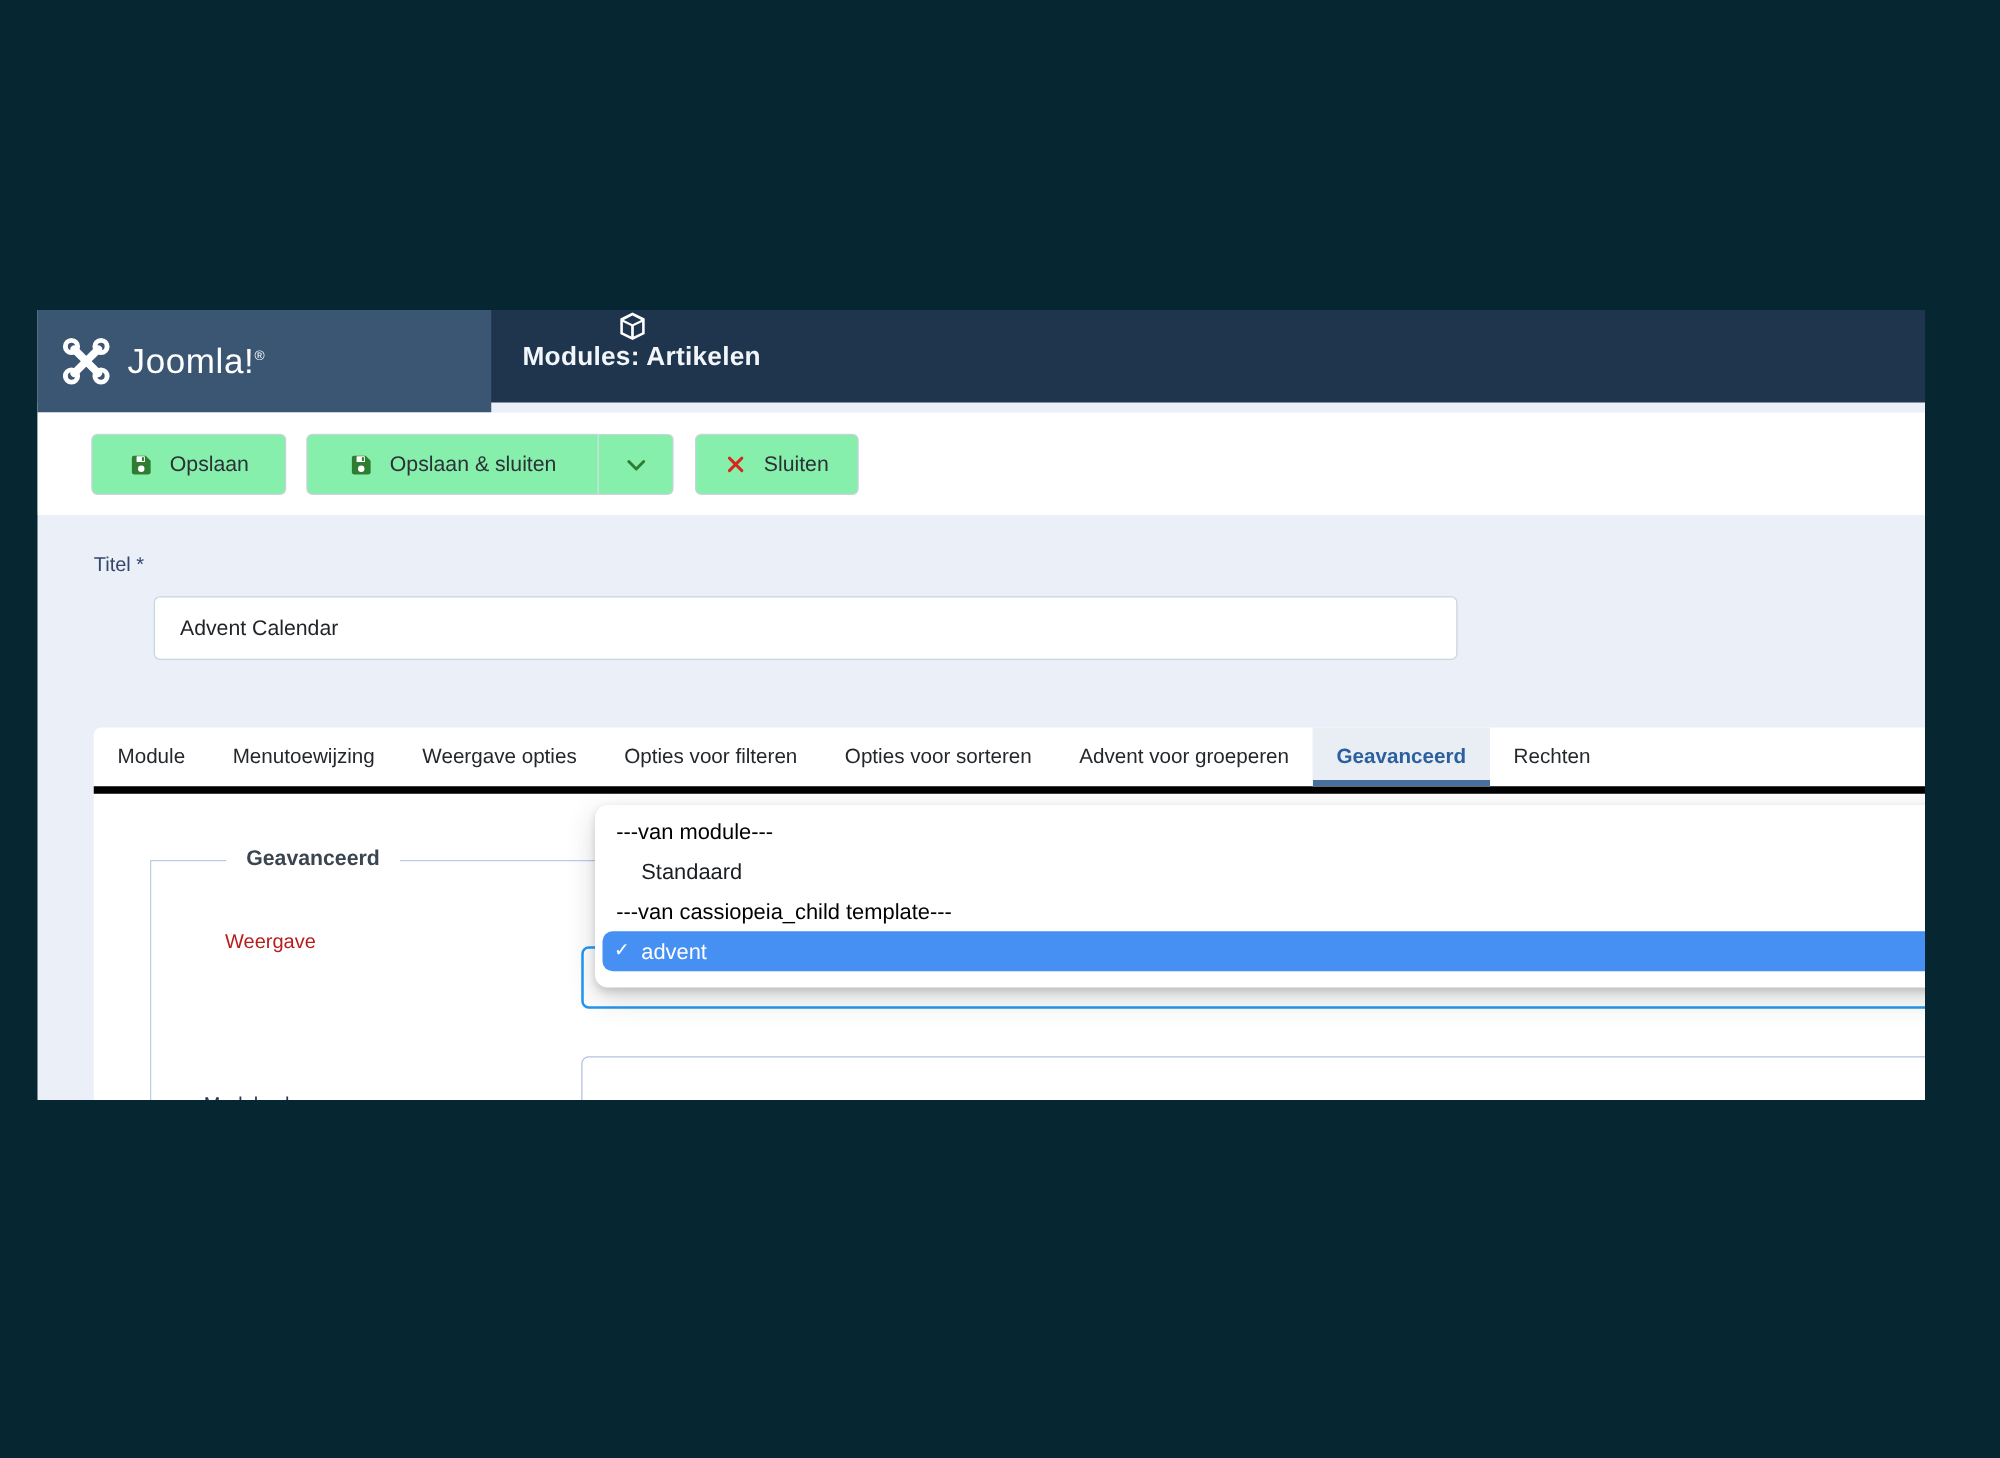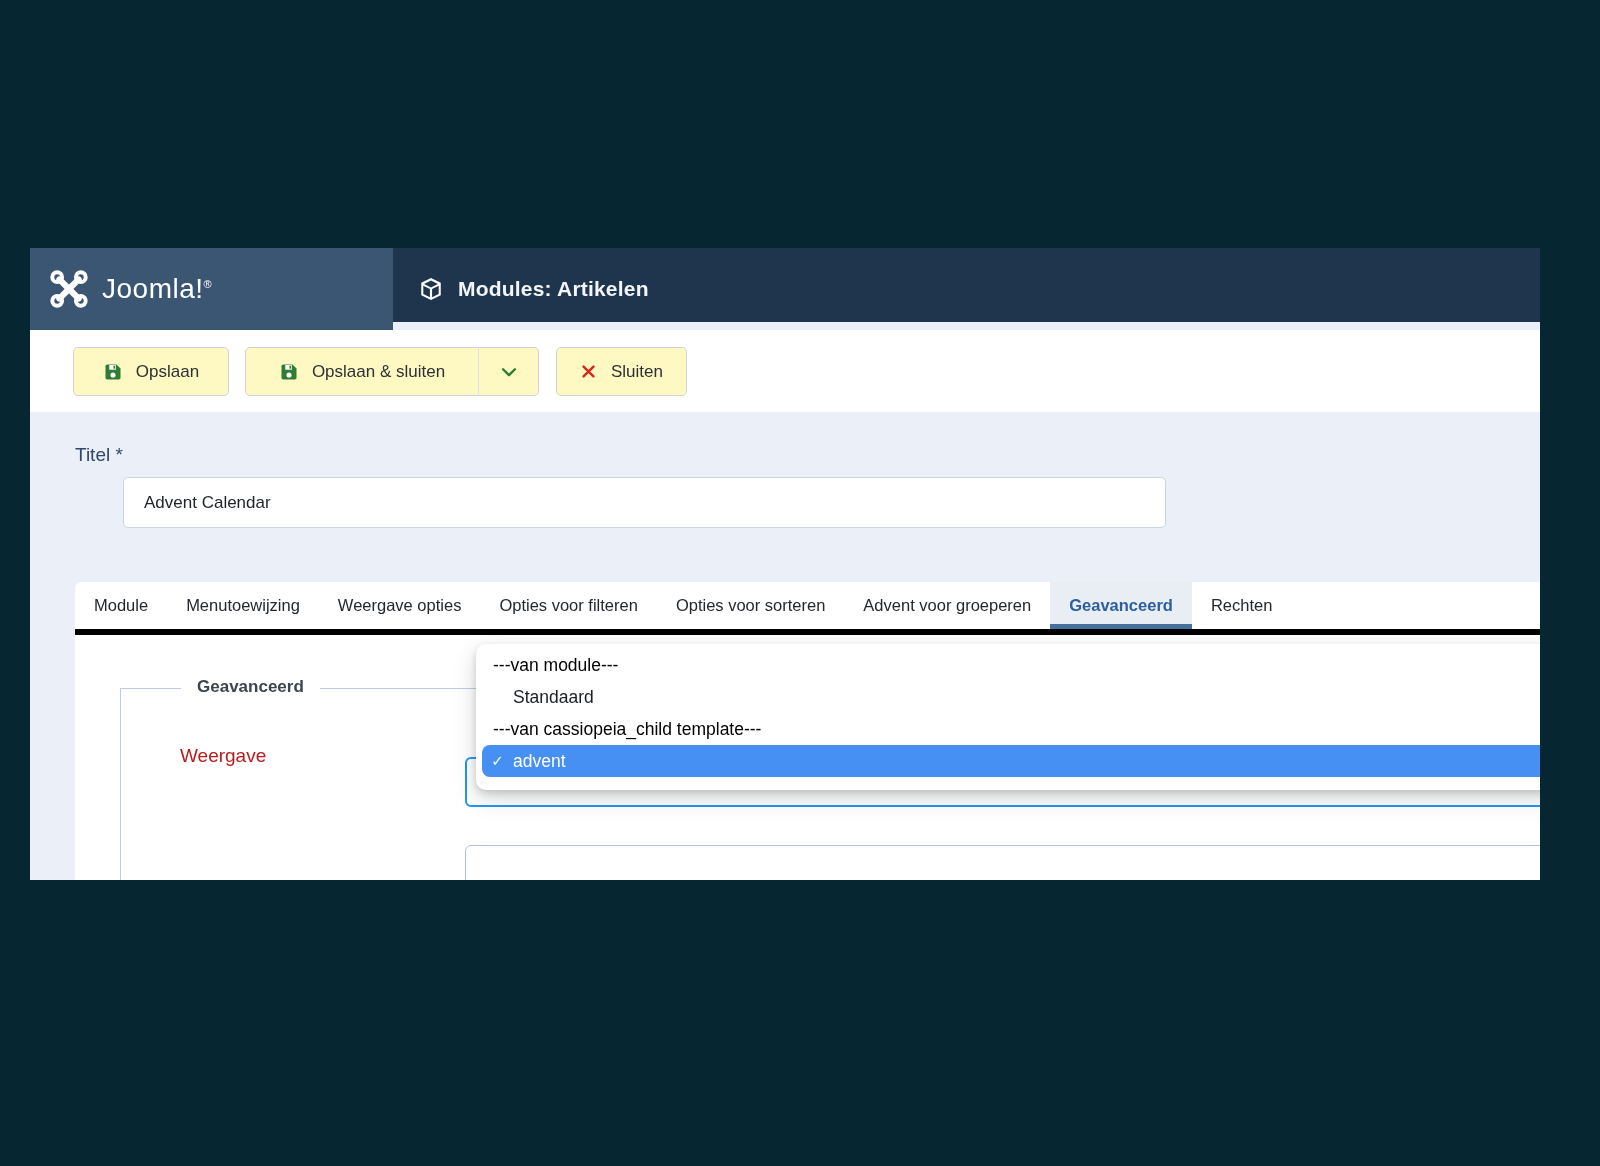--- a/index.html
+++ b/index.html
@@ -10,37 +10,37 @@
   .window{position:absolute;left:30px;top:248px;width:1510px;height:632px;
     background:#ebeff8;overflow:hidden;}
 
   
   .hdr{position:absolute;left:0;top:0;width:1510px;height:74px;background:#1f354e;}
   .hdr-left{position:absolute;left:0;top:0;width:363px;height:82px;background:#3b5673;
     display:flex;align-items:center;padding-left:18px;box-sizing:border-box;}
   .brand-logo{width:42px;height:42px;margin-right:12px;flex:0 0 auto;}
   .brand-text{color:#fff;font-size:28px;letter-spacing:.5px;}
   .brand-text sup{font-size:11px;}
-  .hdr-title{position:absolute;left:388px;top:0;height:82px;display:flex;align-items:center;color:#f2f5f9;}
+  .hdr-title{position:absolute;left:388px;top:0;height:82px;display:flex;align-items:center;color:#f2f5f9;flex-direction:column;}
   .cube{width:26px;height:26px;margin-right:14px;}
   .hdr-title .t{font-size:21px;font-weight:700;letter-spacing:.2px;}
 
   
   .toolbar{position:absolute;left:0;top:82px;width:1510px;height:82px;background:#ffffff;}
-  .btn{position:absolute;top:17px;height:49px;background:#fef9c3;border:1px solid #ccd3db;
+  .btn{position:absolute;top:17px;height:49px;background:#86efac;border:1px solid #ccd3db;
     border-radius:5px;display:flex;align-items:center;justify-content:center;gap:13px;
     font-size:17px;color:#2c3136;box-sizing:border-box;cursor:pointer;}
   .btn svg{flex:0 0 auto;}
   .btn-save{left:43px;width:156px;}
   .btn-savegroup-main{left:215px;width:234px;border-radius:5px 0 0 5px;}
   .btn-savegroup-caret{left:448px;width:61px;border-radius:0 5px 5px 0;border-left:1px solid #dde1e6;}
   .btn-close{left:526px;width:131px;gap:14px;}
 
   
-  .field-label{position:absolute;font-size:19px;color:#32476b;}
+  .field-label{position:absolute;font-size:16px;color:#32476b;}
   .titel-label{left:45px;top:196px;}
   .titel-input{position:absolute;left:45px;top:229px;width:1043px;height:51px;background:#fff;
     border:1px solid #c9d4e4;border-radius:5px;box-sizing:border-box;font-size:17px;color:#1f2327;
     padding:0 20px;font-family:inherit;margin-left:48px;}
 
   
   .card{position:absolute;left:45px;top:334px;width:1465px;height:298px;background:#fff;
     border-radius:6px 0 0 0;}
   .tabs{position:absolute;left:0;top:0;width:100%;height:53px;display:flex;align-items:stretch;
     border-bottom:6px solid #000000;box-sizing:border-box;}

